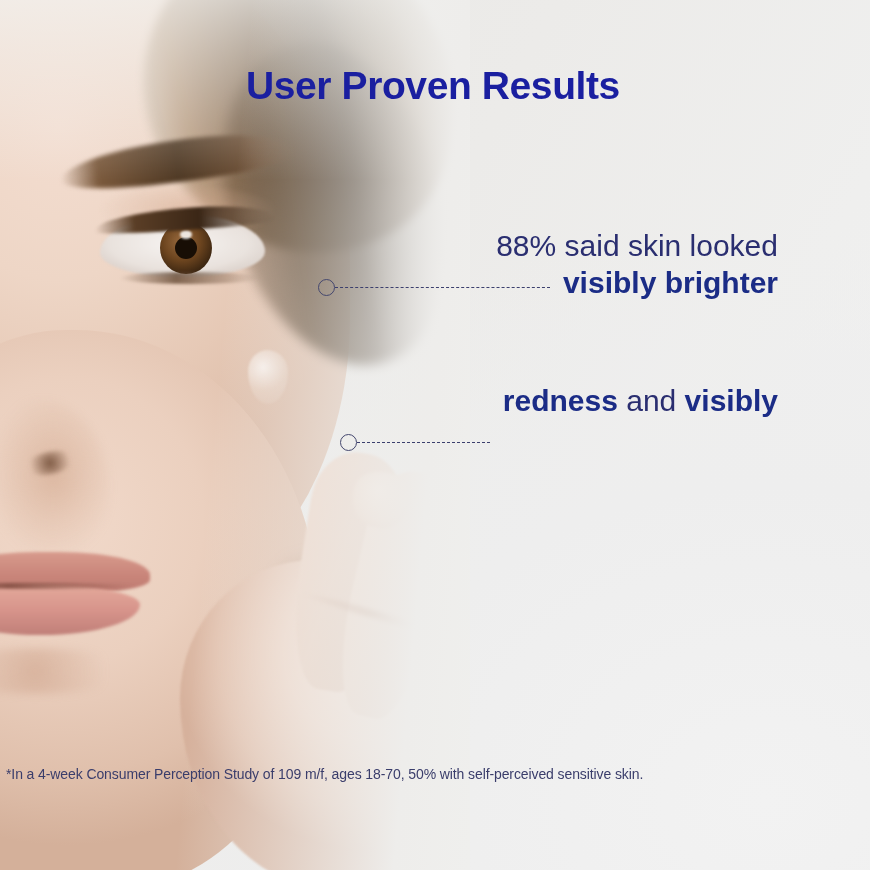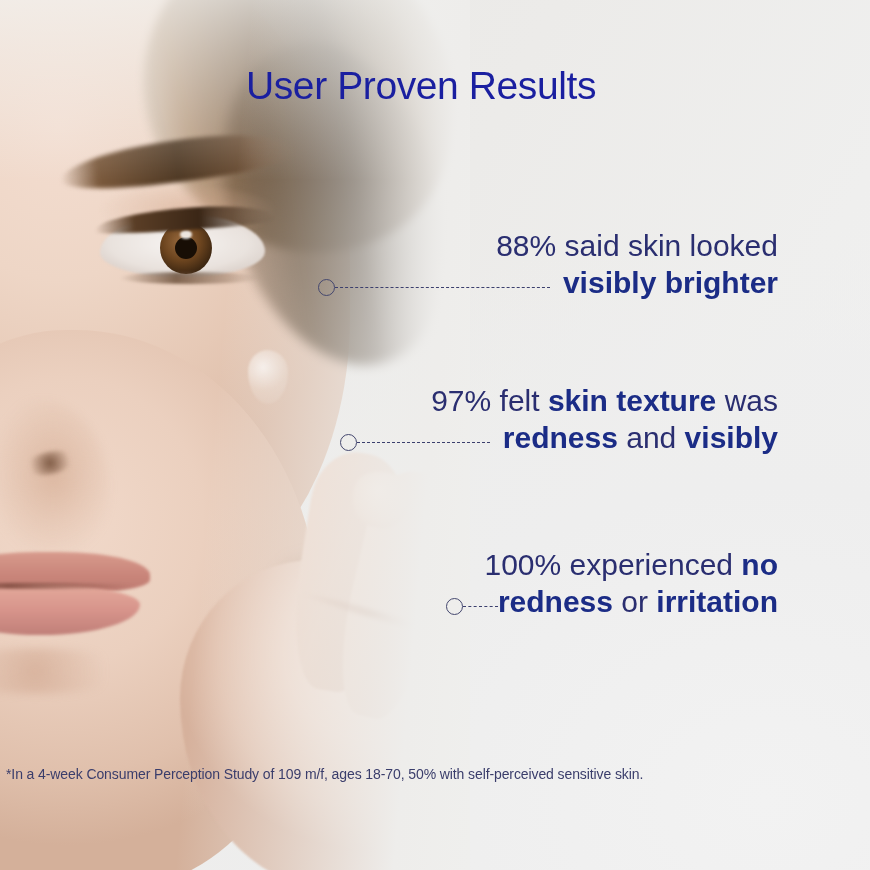--- a/index.html
+++ b/index.html
@@ -199,21 +199,21 @@
   .droplet{
     left:248px;top:350px;width:40px;height:54px;
     border-radius:48% 52% 50% 50%/40% 40% 60% 60%;
     background:radial-gradient(circle at 38% 32%, rgba(255,255,255,.75) 0%, rgba(246,236,228,.3) 52%, rgba(232,214,202,.12) 100%);
     filter:blur(1.2px);
   }
 
   
   .headline{
     position:absolute;left:246px;top:64px;
-    font-size:39px;font-weight:normal;letter-spacing:-0.4px;
+    font-size:39px;font-weight:bold;letter-spacing:-0.4px;
     color:#1a1fa0;white-space:nowrap;
   }
 
   
   .claim{position:absolute;}
   .claim-text{
     position:absolute;right:0;text-align:right;white-space:nowrap;
     color:#2a2e70;font-size:30px;line-height:37px;
   }
   .claim-text .b{font-weight:bold;color:#1b2c86;text-align:center;}
@@ -286,42 +286,25 @@
     </div>
     <div class="leader">
       <span class="marker"></span>
       <span class="dashes"></span>
     </div>
   </div>
 
   <div class="claim" id="claim-2">
     <div class="claim-text">
       <div>
-        <span>97% felt </span><span class="b">skin texture</span><span> was</span>
-      </div>
-      <div>
         <span class="b">redness</span><span> and </span><span class="b">visibly</span>
       </div>
     </div>
     <div class="leader">
       <span class="marker"></span>
       <span class="dashes"></span>
     </div>
   </div>
 
-  <div class="claim" id="claim-3">
-    <div class="claim-text">
-      <div>
-        <span>100% experienced </span><span class="b">no</span>
-      </div>
-      <div>
-        <span class="b">redness</span><span> or </span><span class="b">irritation</span>
-      </div>
-    </div>
-    <div class="leader">
-      <span class="marker"></span>
-      <span class="dashes"></span>
-    </div>
-  </div>
 
   <div class="footnote">*In a 4-week Consumer Perception Study of 109 m/f, ages 18-70, 50% with self-perceived sensitive skin.</div>
 
 </div>
 
 </body></html>

